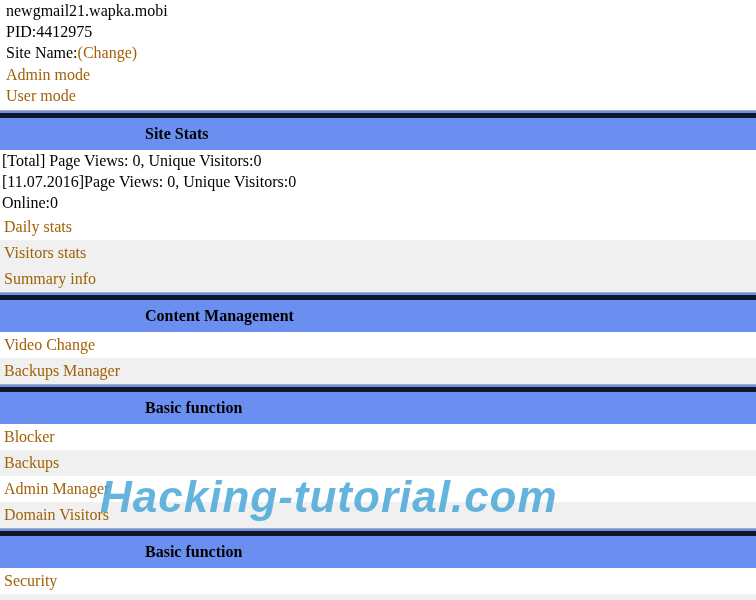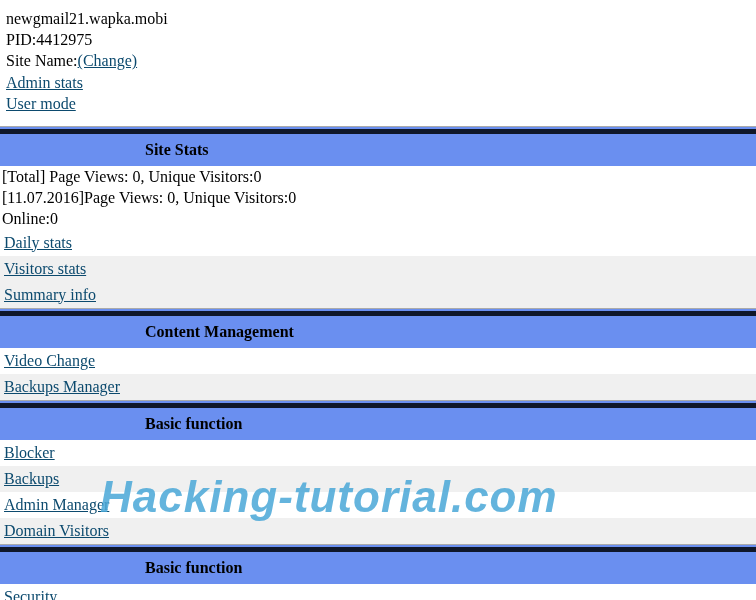--- a/index.html
+++ b/index.html
@@ -4,23 +4,23 @@
   <style>
     * { margin: 0; padding: 0; box-sizing: border-box; }
     body {
       font-family: Georgia, 'Times New Roman', serif;
       font-size: 16px;
       color: #000;
       background: #fff;
       width: 756px;
       position: relative;
     }
-    .top-info { padding: 8px 6px; }
+    .top-info { padding: 0 6px; }
     .top-line { line-height: 1.2; padding: 1px 0; }
-    a { color: #0c4a6e; text-decoration: underline; cursor: pointer; }
+    a { color: #a16207; cursor: pointer; }
     .blue-header {
       background: #6a8ff0;
       font-weight: bold;
       padding: 7px 0;
       border-top: 5px solid #0f172a;
     }
     .stats-lines { padding: 0; }
     .stats-line { line-height: 1.2; padding: 1px 0 1px 2px; }
     .menu-item {
       padding: 4px 4px;
@@ -61,21 +61,21 @@
 <body>
 
 <div class="top-info">
   <div class="top-line">newgmail21.wapka.mobi</div>
   <div class="top-line">
     <span>PID:</span><span>4412975</span>
   </div>
   <div class="top-line">
     <span>Site Name:</span><a>(Change)</a>
   </div>
-  <div class="top-line"><a>Admin stats</a></div>
+  <div class="top-line"><a>Admin mode</a></div>
   <div class="top-line"><a>User mode</a></div>
 </div>
 
 <div class="pre-spacer"></div>
 <div class="spacer-line"></div>
 
 <div class="blue-header">
   <div class="hdr-center">Site Stats</div>
 </div>
 

